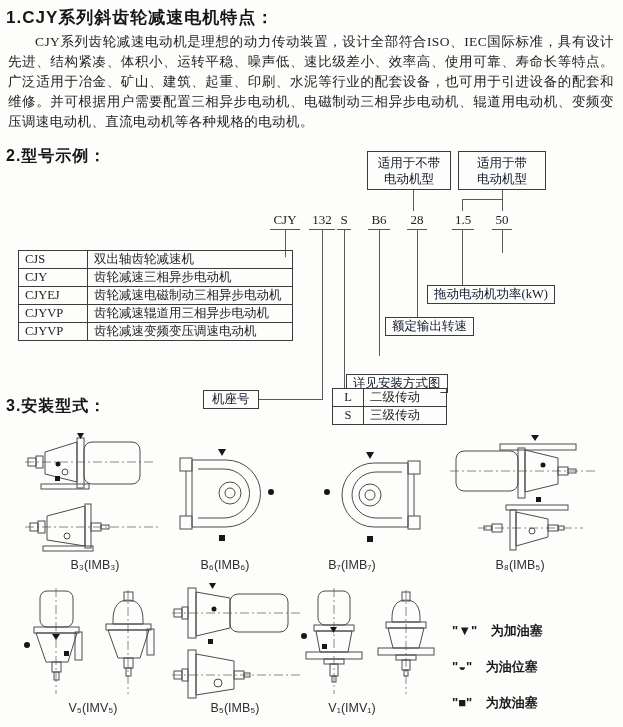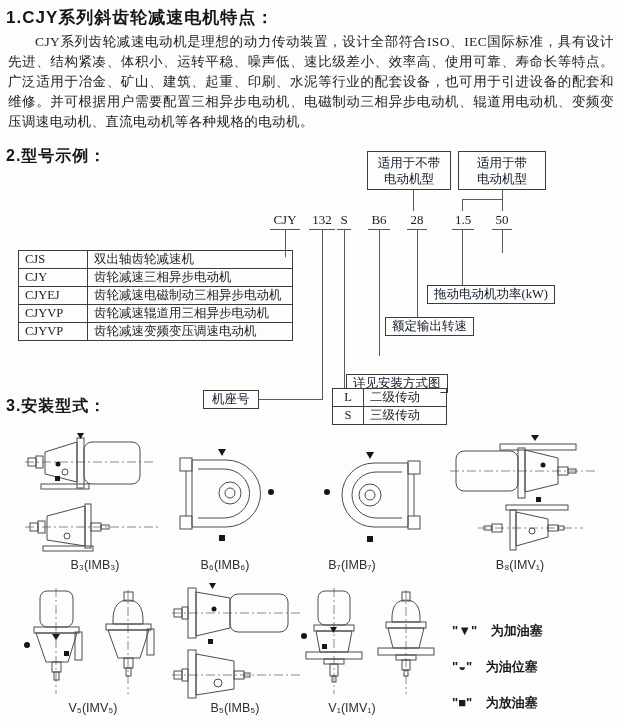--- a/index.html
+++ b/index.html
@@ -246,21 +246,21 @@
     <polygon points="90,40 126,40 121,60 95,60"></polygon>
     <rect x="80" y="60" width="56" height="7"></rect>
     <rect x="98" y="67" width="20" height="5"></rect>
     <rect x="104" y="72" width="8" height="10"></rect>
       <rect x="106" y="82" width="4" height="6"></rect>
   </svg>
 
   <div class="cap" style="left:40px;top:558px;width:110px;">B₃(IMB₃)</div>
   <div class="cap" style="left:170px;top:558px;width:110px;">B₆(IMB₆)</div>
   <div class="cap" style="left:297px;top:558px;width:110px;">B₇(IMB₇)</div>
-  <div class="cap" style="left:465px;top:558px;width:110px;">B₈(IMV₁)</div>
+  <div class="cap" style="left:465px;top:558px;width:110px;">B₈(IMB₅)</div>
   <div class="cap" style="left:38px;top:701px;width:110px;">V₅(IMV₅)</div>
   <div class="cap" style="left:180px;top:701px;width:110px;">B₅(IMB₅)</div>
   <div class="cap" style="left:297px;top:701px;width:110px;">V₁(IMV₁)</div>
 
   <div class="legend-row" style="left:452px;top:622px;">
     <span>"▼"</span>
     <span style="margin-left:10px;">为加油塞</span>
   </div>
   <div class="legend-row" style="left:452px;top:658px;">
     <span>"◒"</span>

